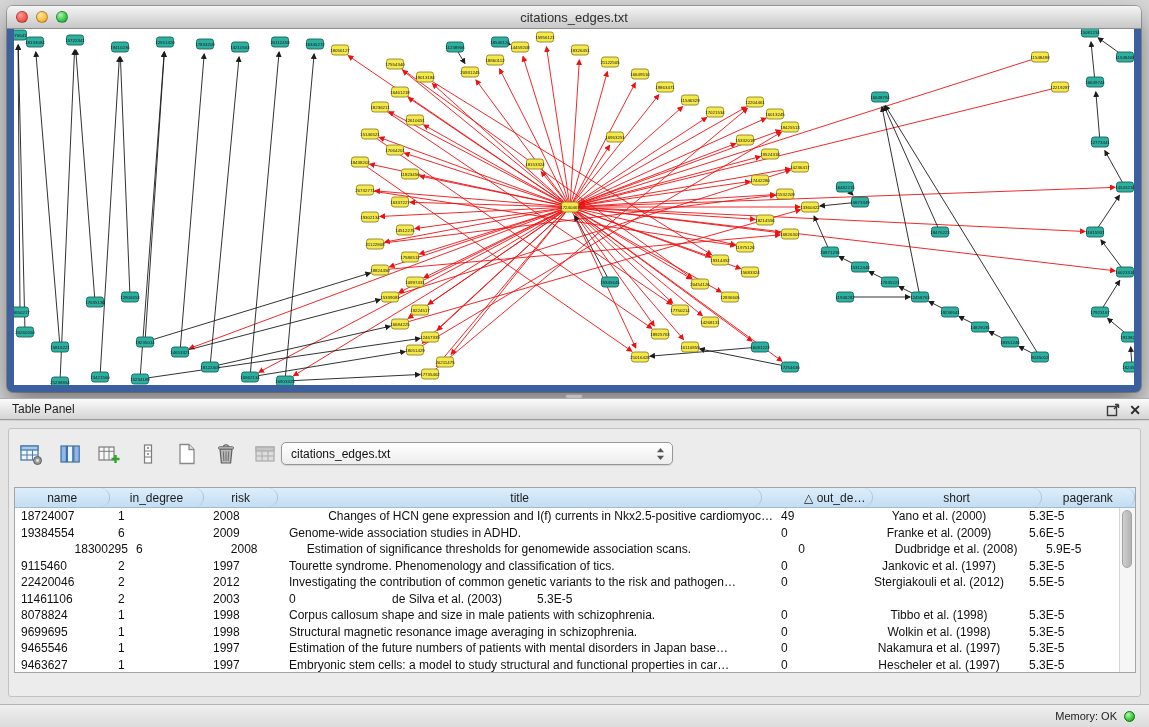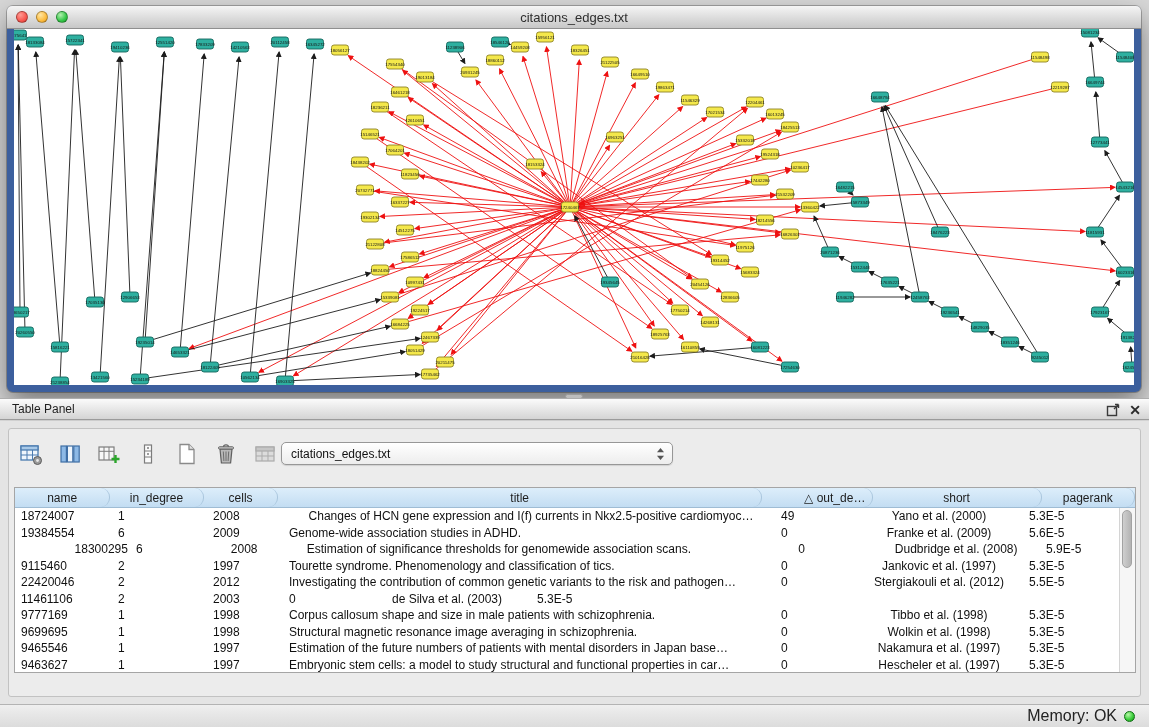--- a/index.html
+++ b/index.html
@@ -98,21 +98,21 @@
     background:linear-gradient(#fdfdfd,#e4e4e4);color:#1c1c1c;border-right:1px solid #9a9a9a;
   }
   .tab:last-child{border-right:none;}
   .tab.selected{background:linear-gradient(#8a8a8a,#5f5f5f);color:#ffffff;}
 
   .status-bar{
     position:absolute;left:0;top:704px;width:1149px;height:23px;box-sizing:border-box;
     background:linear-gradient(#efefef,#dcdcdc);border-top:1px solid #b3b3b3;
     display:flex;align-items:center;justify-content:flex-end;gap:7px;padding-right:14px;
   }
-  .memory-label{font-size:16px;color:#222;}
+  .memory-label{font-size:11px;color:#222;}
   .mem-dot{width:11px;height:11px;border-radius:50%;box-sizing:border-box;
     background:radial-gradient(circle at 35% 30%, #b8f7a8, #3ecf3e 55%, #138a13);
     border:1px solid #0e6e12;}
 </style>
 </head>
 <body>
 
 <div class="network-window">
   <div class="titlebar">
     <div class="lights">
@@ -798,33 +798,33 @@
           <path d="M4.5 1 L8 5.2 H1 z" fill="#555"></path>
           <path d="M4.5 13 L1 8.8 H8 z" fill="#555"></path>
         </svg>
       </span>
     </div>
 
     <div class="table-wrap">
       <div class="thead" id="thead">
           <div class="th" style="width: 97px;">name</div>
           <div class="th" style="width: 95px;">in_degree</div>
-          <div class="th" style="width: 76px;">cells</div>
+          <div class="th" style="width: 76px;">risk</div>
           <div class="th" style="width: 492px;">title</div>
           <div class="th" style="width: 76px; margin-left: 36px;">△ out_de…</div>
           <div class="th" style="width: 172px;">short</div>
           <div class="th" style="width: 95px;">pagerank</div>
           <div class="th filler"></div>
         </div>
       <div class="tbody" id="tbody">
           <div class="tr">
             <div class="td" style="width: 97px; text-align: left;">18724007</div>
             <div class="td" style="width: 95px; text-align: left;">1</div>
             <div class="td" style="width: 76px; text-align: left;">2008</div>
-            <div class="td" style="width: 492px; text-align: center;">Changes of HCN gene expression and I(f) currents in Nkx2.5-positive cardiomyoc…</div>
+            <div class="td" style="width: 492px; text-align: right;">Changes of HCN gene expression and I(f) currents in Nkx2.5-positive cardiomyoc…</div>
             <div class="td" style="width: 76px; text-align: left;">49</div>
             <div class="td" style="width: 172px; text-align: center;">Yano et al. (2000)</div>
             <div class="td" style="width: 95px; text-align: left;">5.3E-5</div>
           </div>
           <div class="tr">
             <div class="td" style="width: 97px; text-align: left;">19384554</div>
             <div class="td" style="width: 95px; text-align: left;">6</div>
             <div class="td" style="width: 76px; text-align: left;">2009</div>
             <div class="td" style="width: 492px; text-align: left;">Genome-wide association studies in ADHD.</div>
             <div class="td" style="width: 76px; text-align: left;">0</div>
@@ -860,21 +860,21 @@
           </div>
           <div class="tr">
             <div class="td" style="width: 97px; text-align: left;">11461106</div>
             <div class="td" style="width: 95px; text-align: left;">2</div>
             <div class="td" style="width: 76px; text-align: left;">2003</div>
             <div class="td" style="width: 76px; text-align: left;">0</div>
             <div class="td" style="width: 172px; text-align: center;">de Silva et al. (2003)</div>
             <div class="td" style="width: 95px; text-align: left;">5.3E-5</div>
           </div>
           <div class="tr">
-            <div class="td" style="width: 97px; text-align: left;">9777169</div>
+            <div class="td" style="width: 97px; text-align: left;">8078824</div>
             <div class="td" style="width: 95px; text-align: left;">1</div>
             <div class="td" style="width: 76px; text-align: left;">1998</div>
             <div class="td" style="width: 492px; text-align: left;">Corpus callosum shape and size in male patients with schizophrenia.</div>
             <div class="td" style="width: 76px; text-align: left;">0</div>
             <div class="td" style="width: 172px; text-align: center;">Tibbo et al. (1998)</div>
             <div class="td" style="width: 95px; text-align: left;">5.3E-5</div>
           </div>
           <div class="tr">
             <div class="td" style="width: 97px; text-align: left;">9699695</div>
             <div class="td" style="width: 95px; text-align: left;">1</div>

